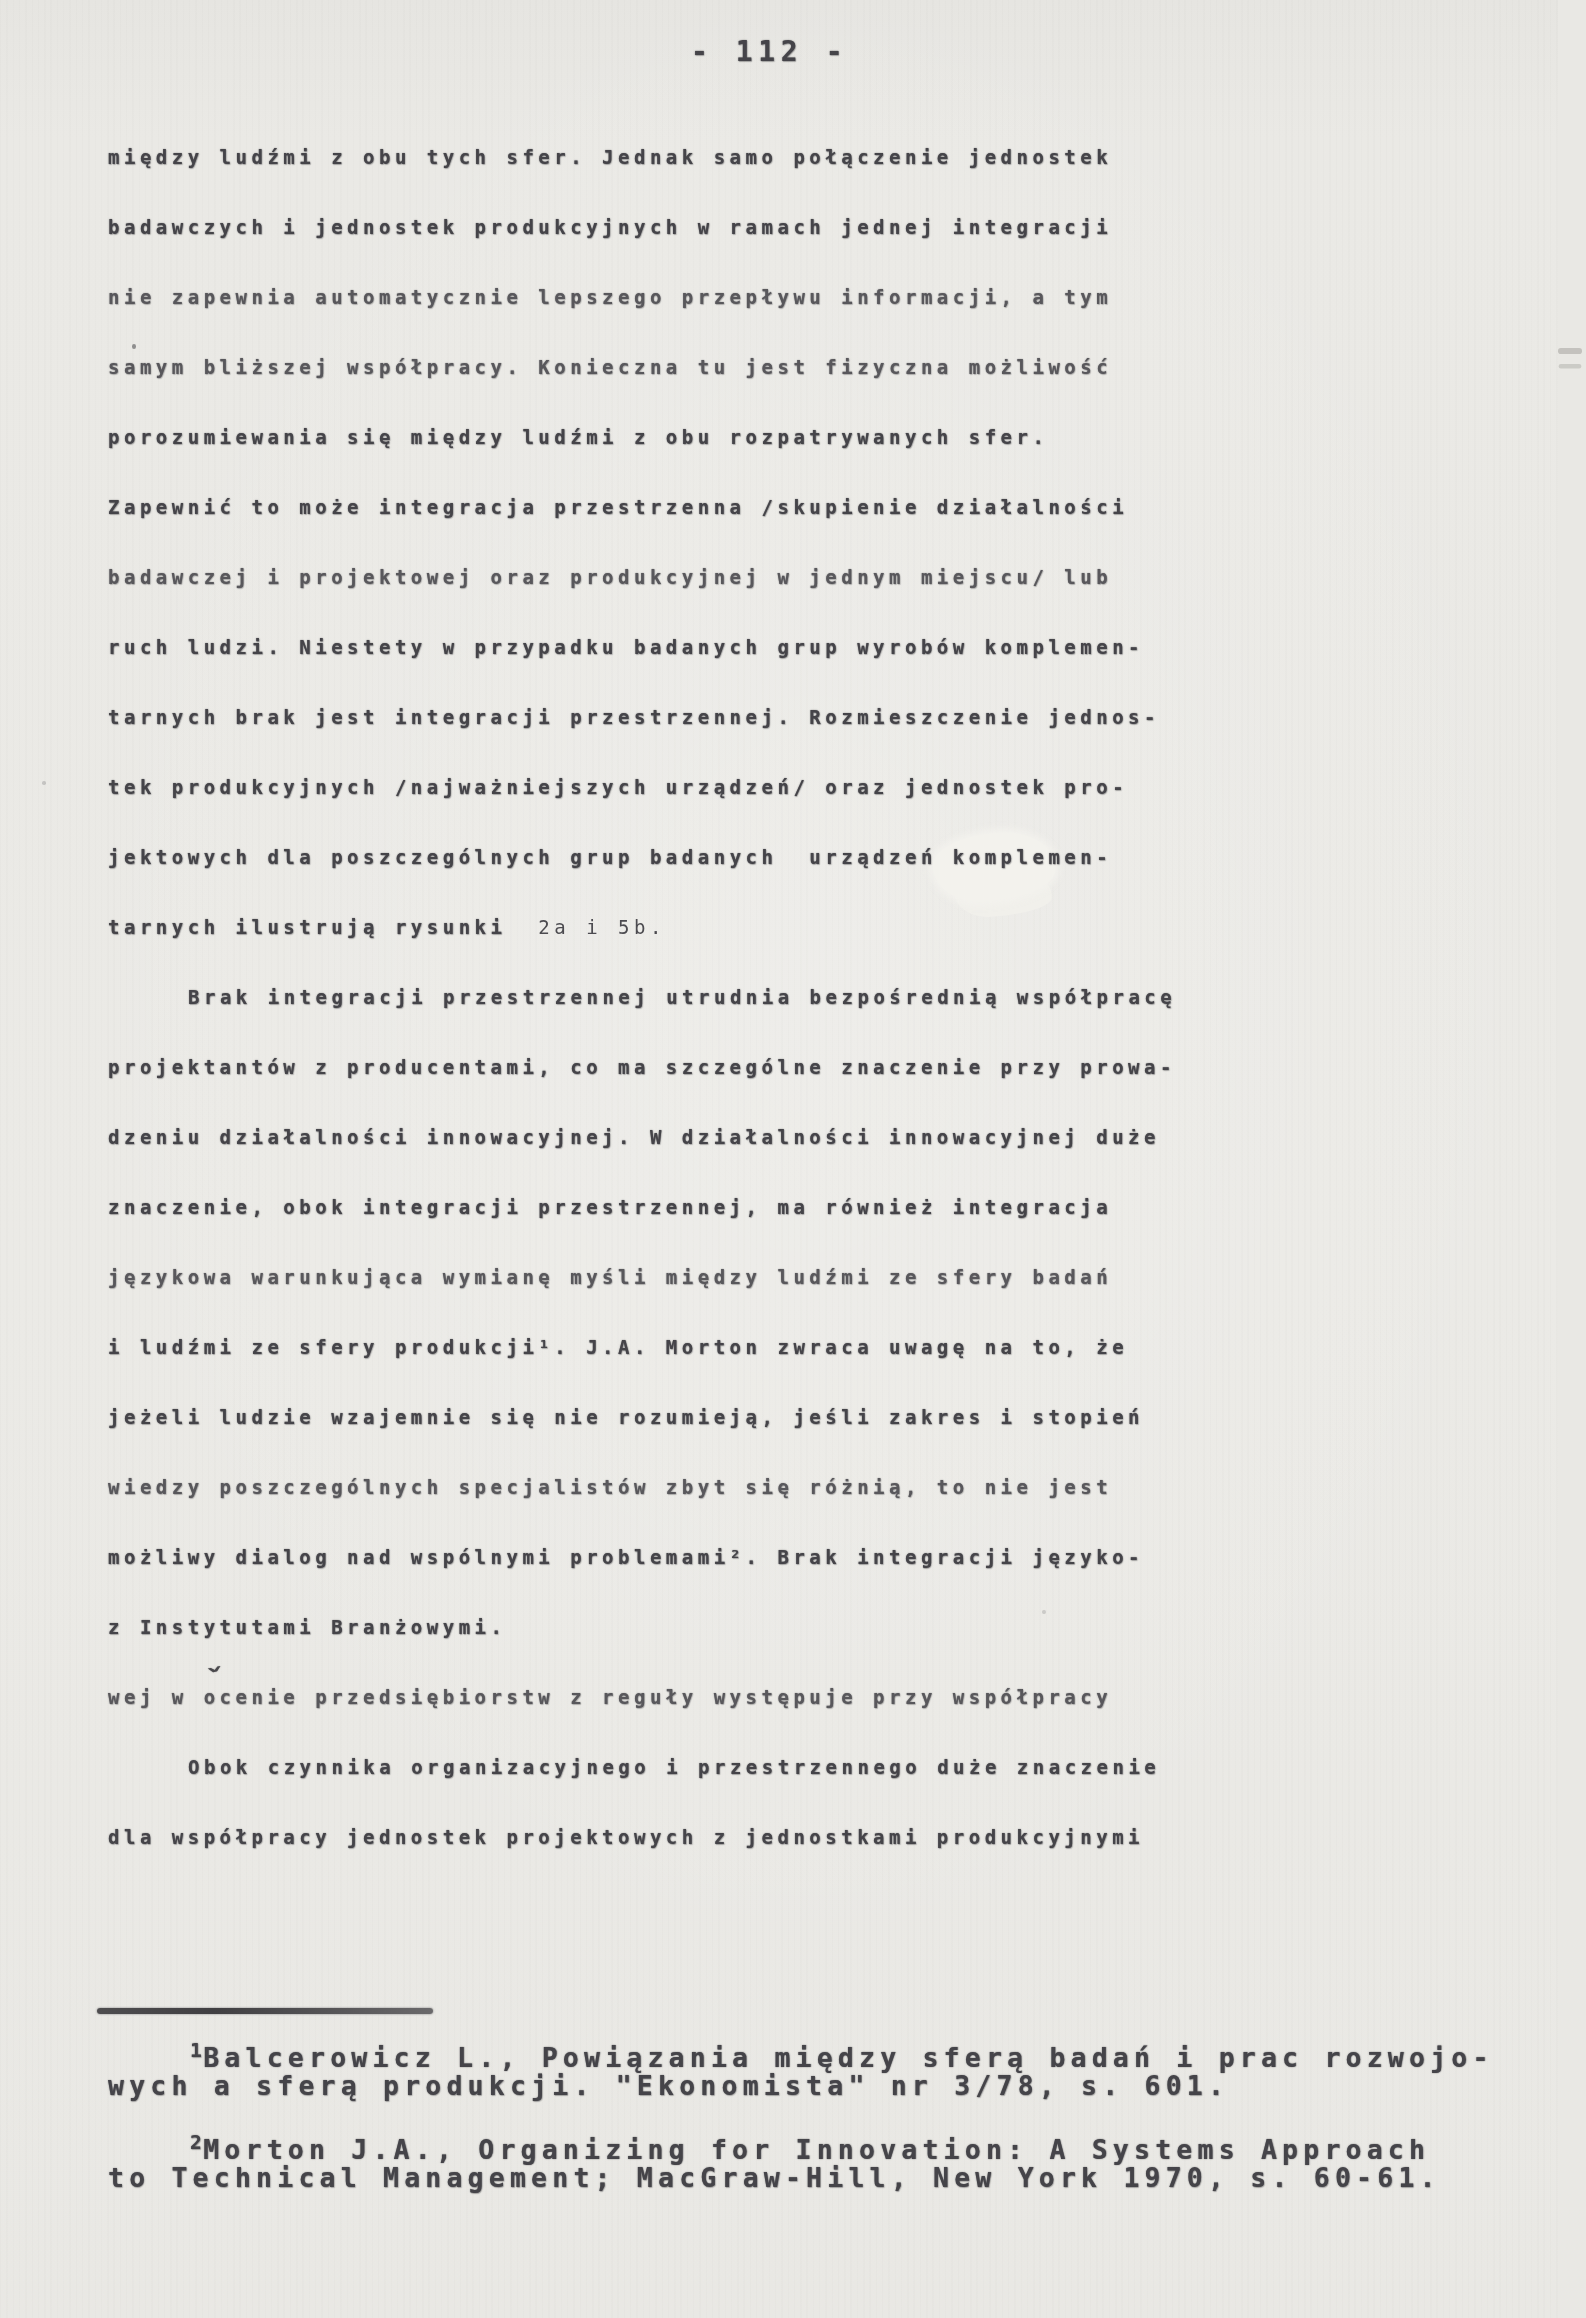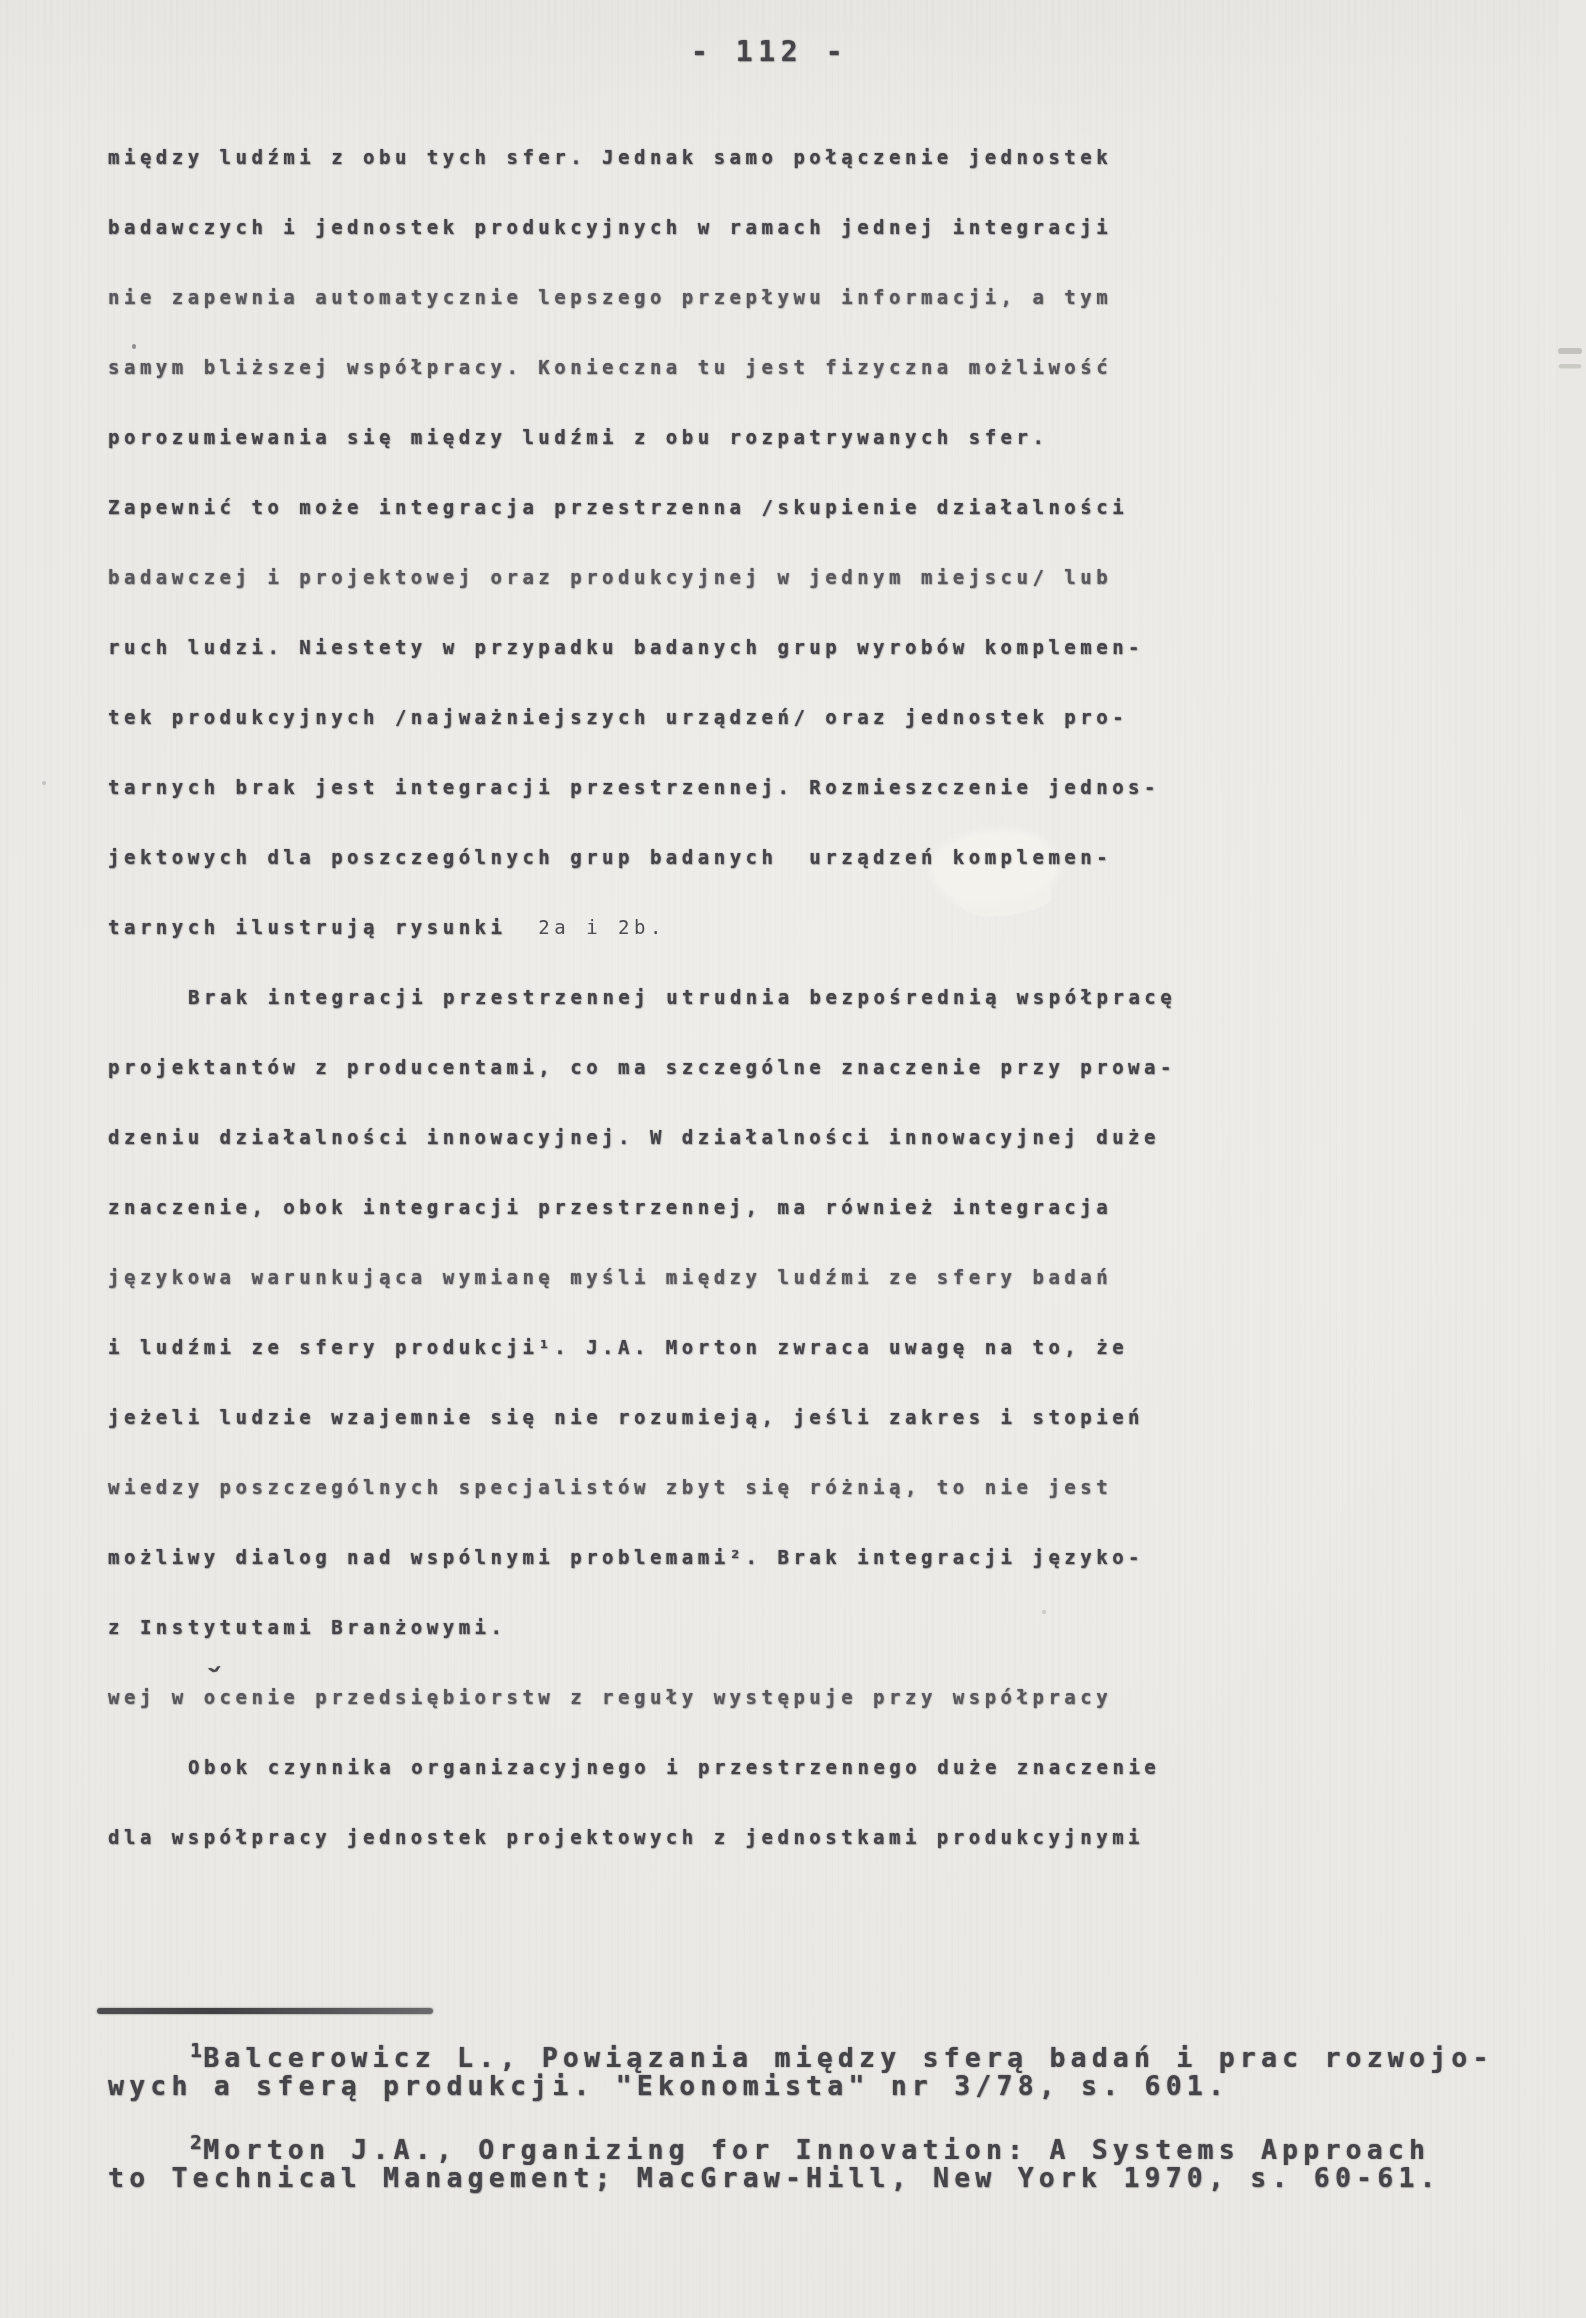--- a/index.html
+++ b/index.html
@@ -94,24 +94,24 @@
 
   <div class="body-text typed">
     <div class="line">między ludźmi z obu tych sfer. Jednak samo połączenie jednostek</div>
     <div class="line">badawczych i jednostek produkcyjnych w ramach jednej integracji</div>
     <div class="line faint">nie zapewnia automatycznie lepszego przepływu informacji, a tym</div>
     <div class="line faint">samym bliższej współpracy. Konieczna tu jest fizyczna możliwość</div>
     <div class="line">porozumiewania się między ludźmi z obu rozpatrywanych sfer.</div>
     <div class="line">Zapewnić to może integracja przestrzenna /skupienie działalności</div>
     <div class="line faint">badawczej i projektowej oraz produkcyjnej w jednym miejscu/ lub</div>
     <div class="line">ruch ludzi. Niestety w przypadku badanych grup wyrobów komplemen-</div>
+    <div class="line">tarnych brak jest integracji przestrzennej. Rozmieszczenie jednos-</div>
     <div class="line">tek produkcyjnych /najważniejszych urządzeń/ oraz jednostek pro-</div>
-    <div class="line">tarnych brak jest integracji przestrzennej. Rozmieszczenie jednos-</div>
     <div class="line"><span>jektowych dla poszczególnych grup bada</span><span style="position:relative;z-index:2;">nych</span><span>  urządzeń komplemen-</span></div>
-    <div class="line"><span>tarnych ilustrują rysunki  </span><span class="figure-ref">2a i 2b.</span></div>
+    <div class="line"><span>tarnych ilustrują rysunki  </span><span class="figure-ref">2a i 5b.</span></div>
 
     <div class="line indent">Brak integracji przestrzennej utrudnia bezpośrednią współpracę</div>
     <div class="line">projektantów z producentami, co ma szczególne znaczenie przy prowa-</div>
     <div class="line">dzeniu działalności innowacyjnej. W działalności innowacyjnej duże</div>
     <div class="line">znaczenie, obok integracji przestrzennej, ma również integracja</div>
     <div class="line faint">językowa warunkująca wymianę myśli między ludźmi ze sfery badań</div>
     <div class="line">i ludźmi ze sfery produkcji¹. J.A. Morton zwraca uwagę na to, że</div>
     <div class="line">jeżeli ludzie wzajemnie się nie rozumieją, jeśli zakres i stopień</div>
     <div class="line faint">wiedzy poszczególnych specjalistów zbyt się różnią, to nie jest</div>
     <div class="line">możliwy dialog nad wspólnymi problemami². Brak integracji języko-</div>

